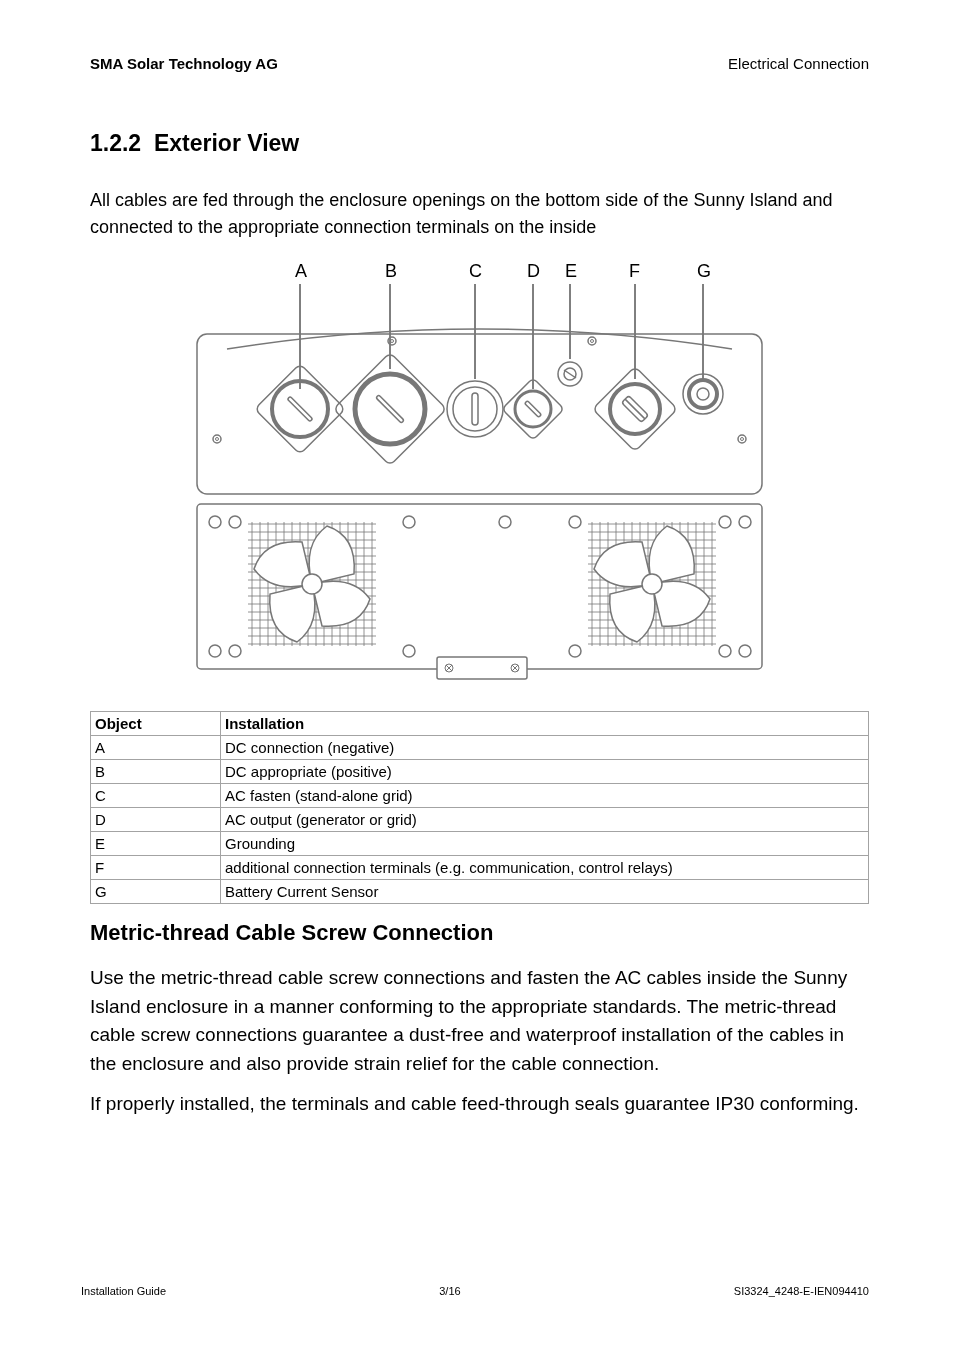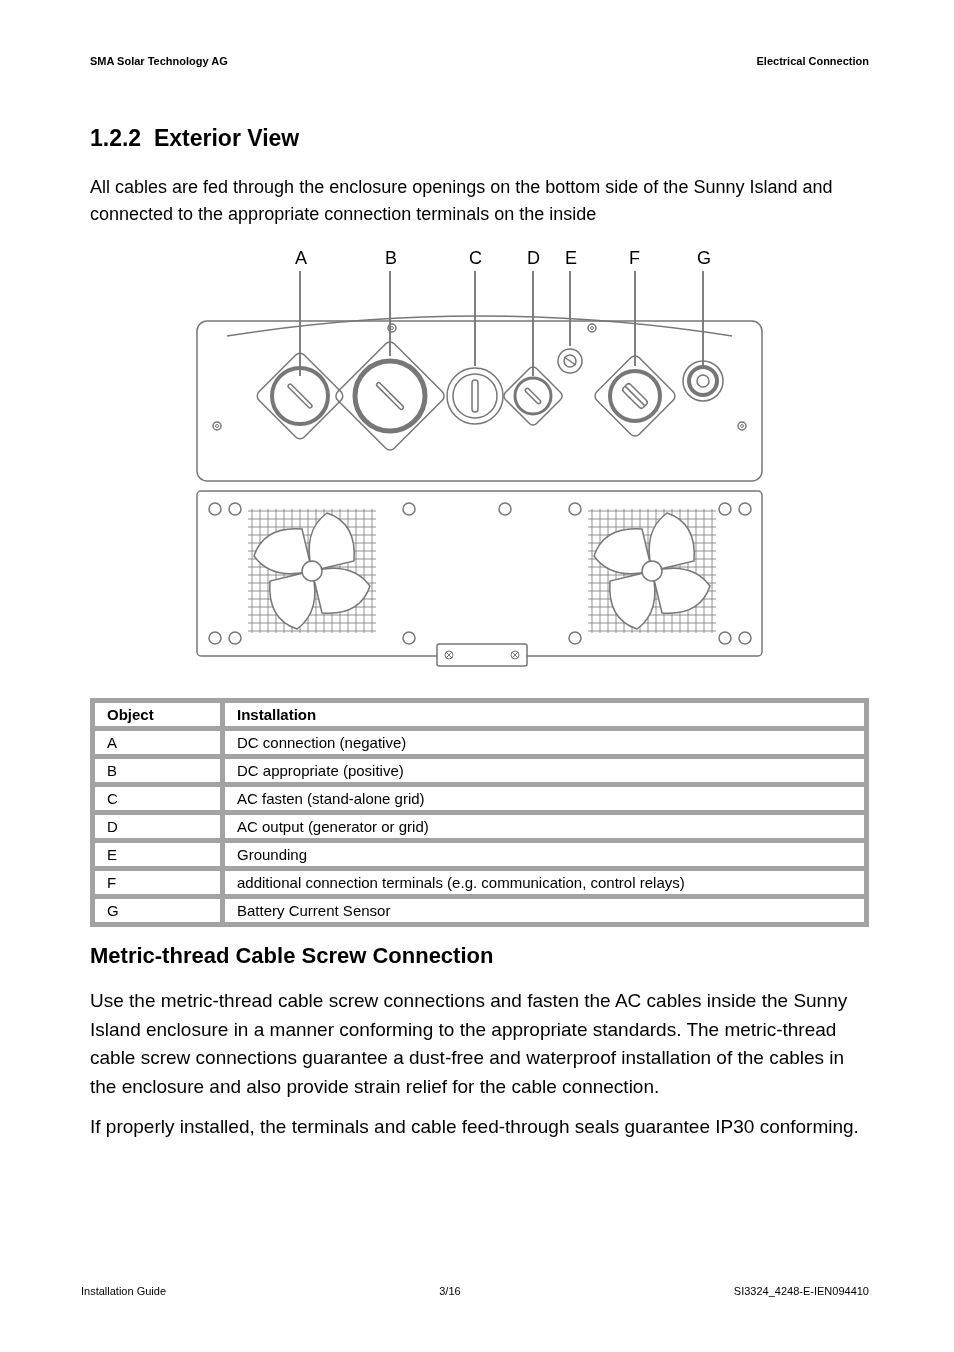--- a/index.html
+++ b/index.html
@@ -12,33 +12,33 @@
       background: #fff;
       color: #000;
       width: 954px;
       height: 1352px;
       position: relative;
       padding: 55px 85px 0 90px;
     }
     .header {
       display: flex;
       justify-content: space-between;
-      font-size: 11px;
+      font-size: 15px;
       margin-bottom: 58px;
     }
     .header-left {
       font-weight: bold;
     }
     .header-right {
-      font-weight: bold;
+      font-weight: normal;
     }
     h2 {
       font-size: 23px;
       font-weight: bold;
-      margin-bottom: 22px;
+      margin-bottom: 30px;
     }
     .intro {
       font-size: 18px;
       line-height: 1.5;
       margin-bottom: 18px;
     }
     .diagram-wrapper {
       display: flex;
       justify-content: center;
       margin-bottom: 22px;
@@ -46,22 +46,22 @@
     .diagram {
       width: 585px;
     }
     table {
       width: 100%;
       border-collapse: collapse;
       margin-bottom: 16px;
       font-size: 15px;
     }
     th, td {
-      border: 5px solid #a3a3a3;
-      padding: 3px 12px;
+      border: 1px solid #a3a3a3;
+      padding: 3px 4px;
       text-align: left;
       vertical-align: top;
     }
     th {
       font-weight: bold;
     }
     td.obj-col {
       width: 130px;
     }
     h3 {

